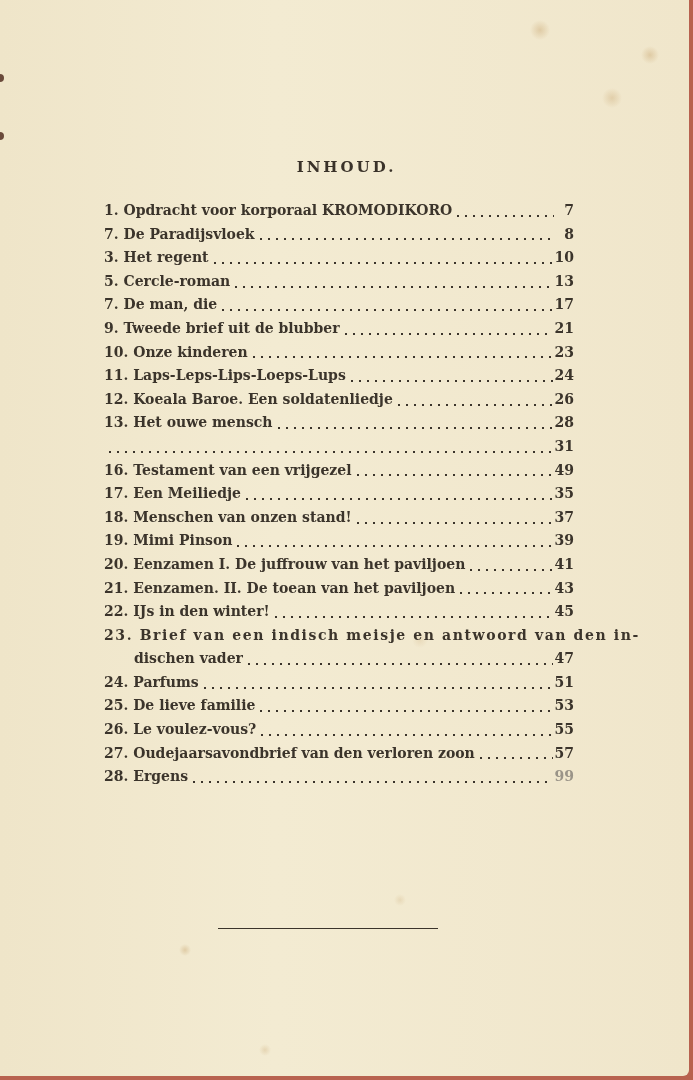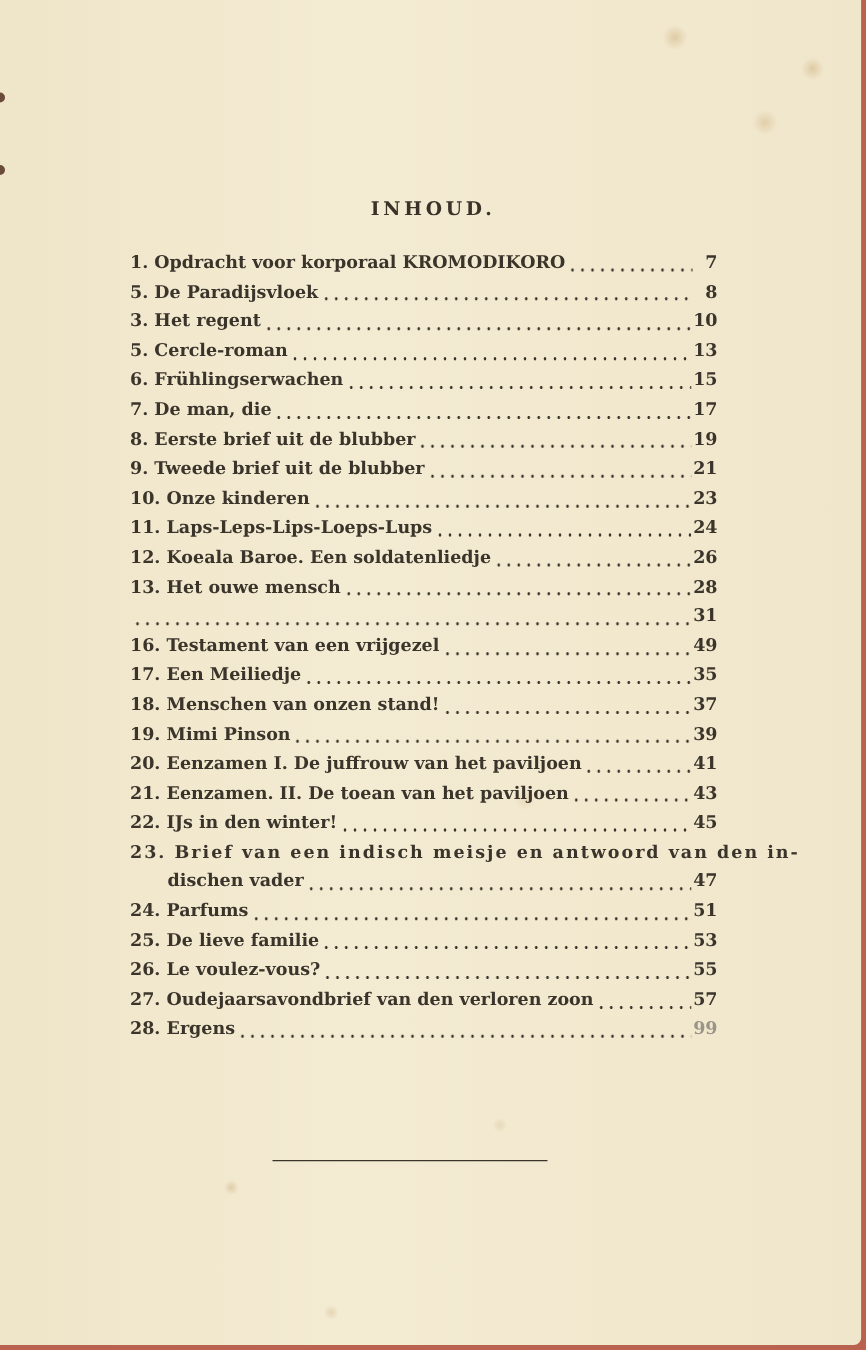--- a/index.html
+++ b/index.html
@@ -126,48 +126,38 @@
 
   <div class="title">INHOUD.</div>
 
   <div class="toc">
     <div class="entry">
       <span class="title-text">1. Opdracht voor korporaal KROMODIKORO</span>
       <span class="dots"></span>
       <span class="page-num">7</span>
     </div>
     <div class="entry">
-      <span class="title-text">5. De  Paradijsvloek</span>
+      <span class="title-text">7. De  Paradijsvloek</span>
       <span class="dots"></span>
       <span class="page-num">8</span>
     </div>
     <div class="entry">
       <span class="title-text">3. Het regent</span>
       <span class="dots"></span>
       <span class="page-num">10</span>
     </div>
     <div class="entry">
       <span class="title-text">5. Cercle-roman</span>
       <span class="dots"></span>
       <span class="page-num">13</span>
     </div>
     <div class="entry">
-      <span class="title-text">6.  Frühlingserwachen</span>
-      <span class="dots"></span>
-      <span class="page-num">15</span>
-    </div>
-    <div class="entry">
       <span class="title-text">7. De man, die</span>
       <span class="dots"></span>
       <span class="page-num">17</span>
-    </div>
-    <div class="entry">
-      <span class="title-text">8. Eerste brief  uit de blubber</span>
-      <span class="dots"></span>
-      <span class="page-num">19</span>
     </div>
     <div class="entry">
       <span class="title-text">9. Tweede brief uit  de blubber</span>
       <span class="dots"></span>
       <span class="page-num">21</span>
     </div>
     <div class="entry">
       <span class="title-text">10. Onze kinderen</span>
       <span class="dots"></span>
       <span class="page-num">23</span>

